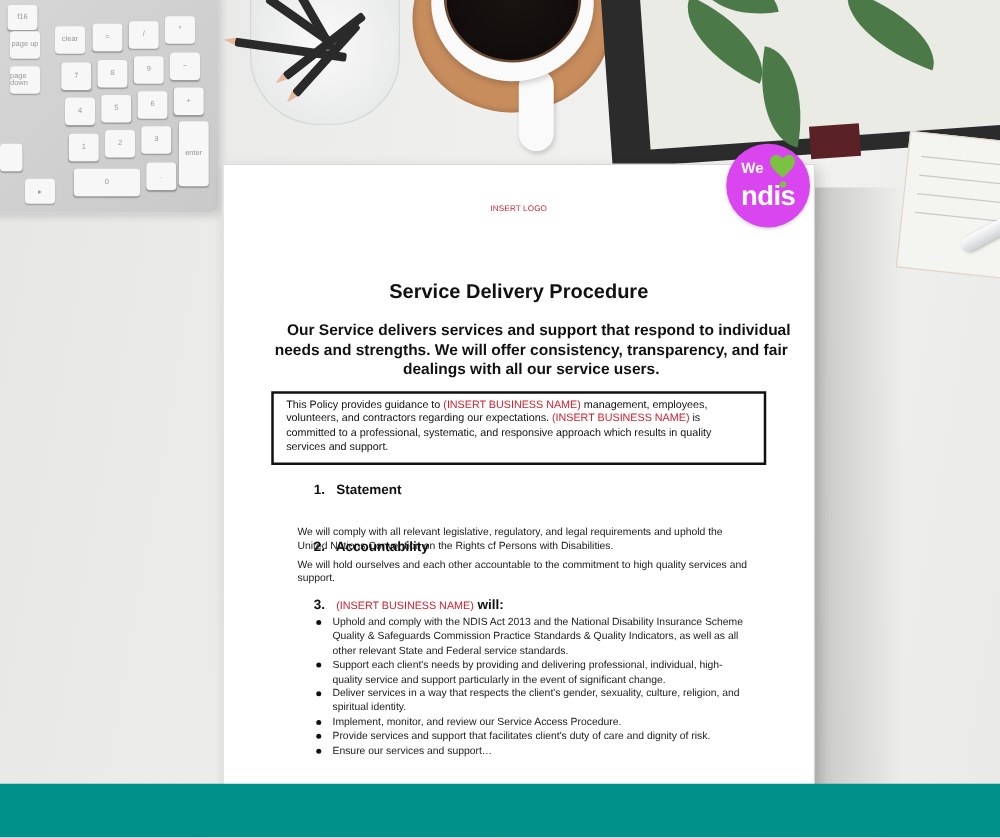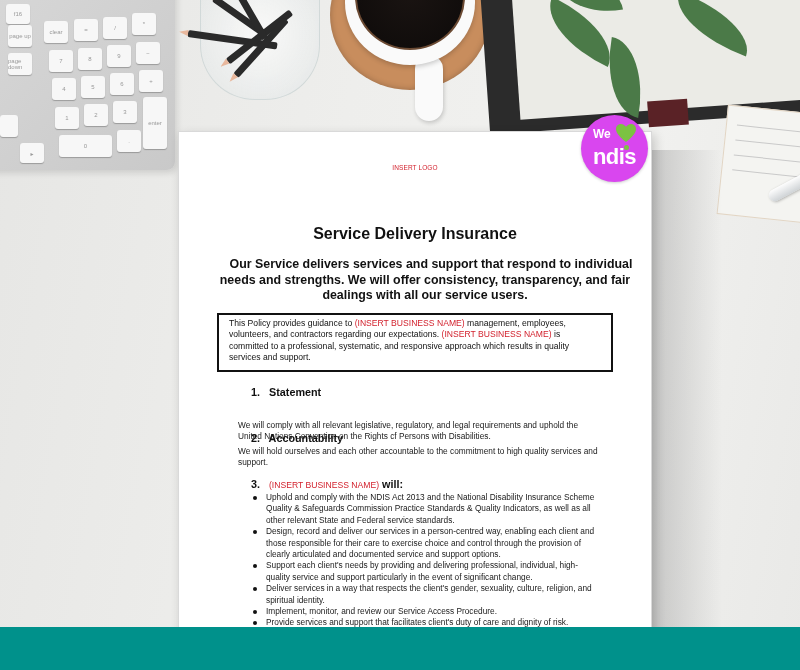--- a/index.html
+++ b/index.html
@@ -187,21 +187,21 @@
   <div class="notepad-line" style="top:33px;"></div>
   <div class="notepad-line" style="top:48px;"></div>
   <div class="notepad-line" style="top:63px;"></div>
 </div>
 <div class="pen"></div>
 <div class="doc-shadow"></div>
 
 <div class="document">
   <div class="logo-placeholder">INSERT LOGO</div>
 
-  <div class="doc-title">Service Delivery Insurance</div>
+  <div class="doc-title">Service Delivery Procedure</div>
 
   <div class="doc-intro">Our Service delivers services and support that respond to individual needs and strengths. We will offer consistency, transparency, and fair dealings with all our service users.</div>
 
   <div class="policy-box">
     <span>This Policy provides guidance to </span><span class="red">(INSERT BUSINESS NAME)</span><span> management, employees, volunteers, and contractors regarding our expectations. </span><span class="red">(INSERT BUSINESS NAME)</span><span> is committed to a professional, systematic, and responsive approach which results in quality services and support.</span>
   </div>
 
   <div class="section-heading" style="top:254px;">
     <span class="num">1.</span>
     <span>Statement</span>
@@ -213,21 +213,20 @@
     <span>Accountability</span>
   </div>
   <div class="section-body" style="top:314px;">We will hold ourselves and each other accountable to the commitment to high quality services and support.</div>
 
   <div class="section-heading" style="top:346px;">
     <span class="num">3.</span>
     <span class="red" style="font-size:8.6px;font-weight:normal;">(INSERT BUSINESS NAME)</span><span> will:</span>
   </div>
   <ul class="bullet-list">
     <li>Uphold and comply with the NDIS Act 2013 and the National Disability Insurance Scheme Quality &amp; Safeguards Commission Practice Standards &amp; Quality Indicators, as well as all other relevant State and Federal service standards.</li>
-    <li>Design, record and deliver our services in a person-centred way, enabling each client and those responsible for their care to exercise choice and control through the provision of clearly articulated and documented service and support options.</li>
     <li>Support each client's needs by providing and delivering professional, individual, high-quality service and support particularly in the event of significant change.</li>
     <li>Deliver services in a way that respects the client's gender, sexuality, culture, religion, and spiritual identity.</li>
     <li>Implement, monitor, and review our Service Access Procedure.</li>
     <li>Provide services and support that facilitates client's duty of care and dignity of risk.</li>
     <li>Ensure our services and support…</li>
   </ul>
 </div>
 
 <div class="ndis-badge">
   <span class="ndis-we">We</span>

